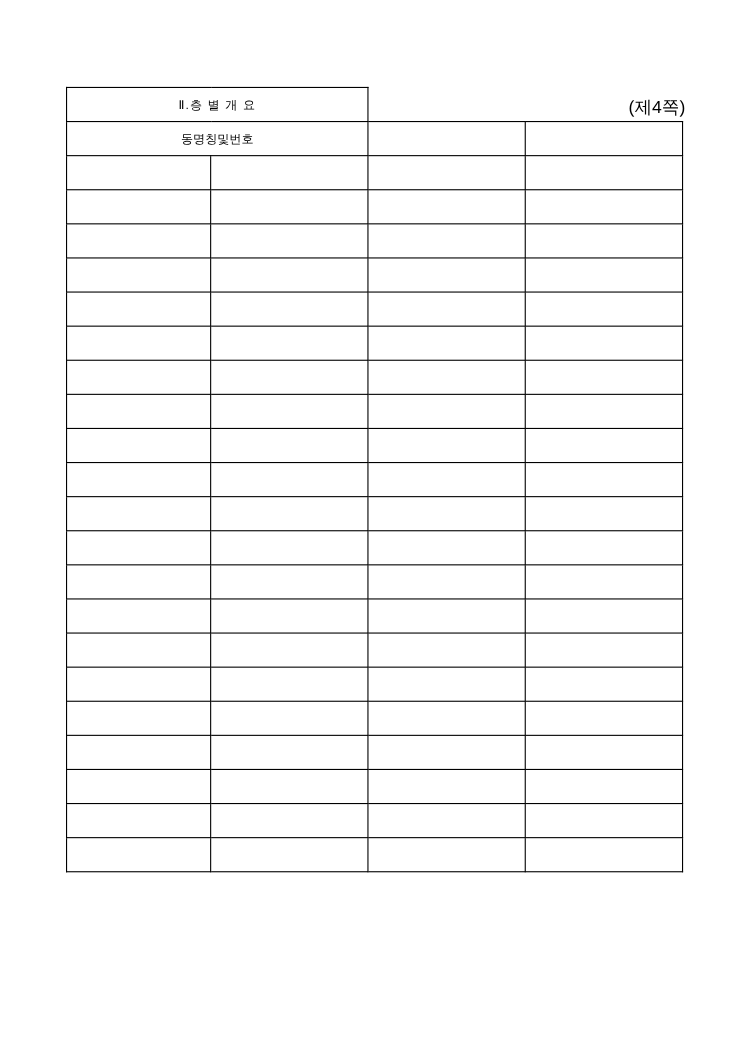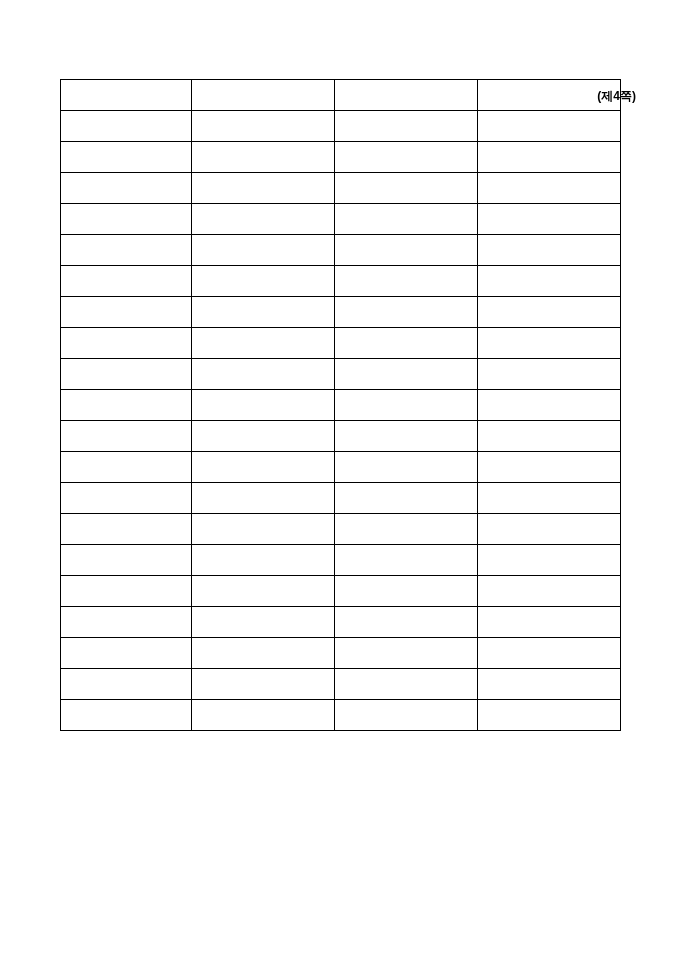--- a/index.html
+++ b/index.html
@@ -17,24 +17,24 @@
   }
   .page {
     position: absolute;
     left: 0;
     top: 0;
     width: 680px;
     height: 962px;
   }
   .page-marker {
     position: absolute;
-    right: 44px;
+    right: 57px;
     top: 88px;
-    font-size: 12px;
-    font-weight: bold;
+    font-size: 16px;
+    font-weight: normal;
     letter-spacing: 0px;
     white-space: nowrap;
   }
   table.form {
     position: absolute;
     left: 60px;
     top: 79px;
     border-collapse: collapse;
     table-layout: fixed;
     width: 560px;
@@ -81,20 +81,29 @@
 
   <table class="form">
     <colgroup>
       <col style="width:131px">
       <col style="width:143px">
       <col style="width:143px">
       <col style="width:143px">
     </colgroup>
     <tbody>
       <tr>
+        <td class="title-cell" colspan="2">Ⅱ.층 별 개 요</td>
+        <td class="no-border" colspan="2"></td>
+      </tr>
+      <tr>
+        <td class="subtitle-cell" colspan="2">동명칭및번호</td>
+        <td></td>
+        <td></td>
+      </tr>
+      <tr>
         <td class="data-cell"></td>
         <td class="data-cell"></td>
         <td class="data-cell"></td>
         <td class="data-cell"></td>
       </tr>
       <tr>
         <td class="data-cell"></td>
         <td class="data-cell"></td>
         <td class="data-cell"></td>
         <td class="data-cell"></td>

